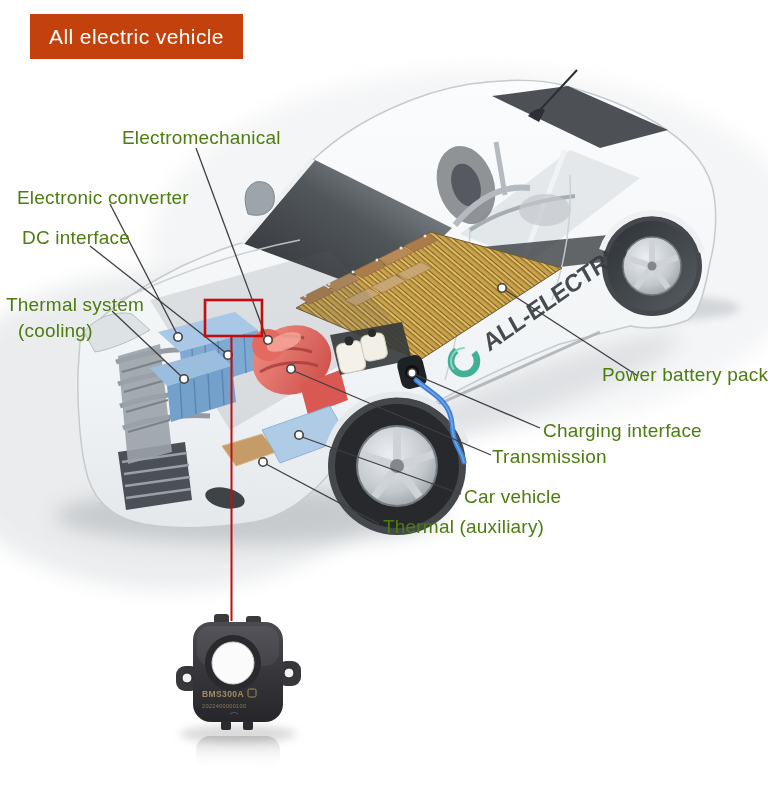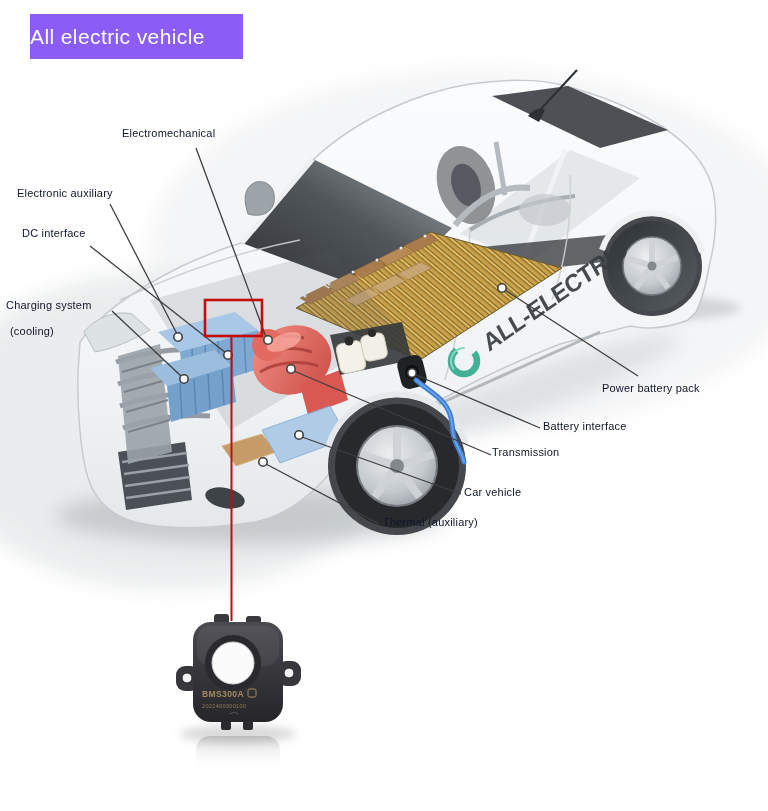--- a/index.html
+++ b/index.html
@@ -3,28 +3,28 @@
 <meta charset="utf-8">
 <style>
   html,body{margin:0;padding:0;background:#ffffff;}
   .stage{
     position:relative;width:768px;height:811px;background:#ffffff;overflow:hidden;
     font-family:"Liberation Sans",sans-serif;
   }
   .scene{position:absolute;left:0;top:0;width:768px;height:811px;}
   .title-badge{
     position:absolute;left:30px;top:14px;width:213px;height:45px;
-    background:#8b5cf6;color:#ffffff;display:flex;align-items:center;justify-content:flex-start;
+    background:#c2410c;color:#ffffff;display:flex;align-items:center;justify-content:center;
     font-size:21px;letter-spacing:.4px;
   }
   .lbl{
-    position:absolute;font-size:11px;color:#0f172a;white-space:nowrap;letter-spacing:.2px;
+    position:absolute;font-size:19px;color:#4d7c0f;white-space:nowrap;letter-spacing:.2px;
   }
   .lbl-two{line-height:26px;}
-  .lbl-two .l2{display:block;margin-left:4px;}
+  .lbl-two .l2{display:block;margin-left:12px;}
 </style>
 </head>
 <body>
 
 <div class="stage">
 
   <svg class="scene" viewBox="0 0 768 811">
     <defs>
       <linearGradient id="bodyGrad" x1="0" y1="0" x2="0" y2="1">
         <stop offset="0" stop-color="#fbfcfd"></stop>
@@ -307,25 +307,25 @@
       <rect x="221" y="721" width="10" height="9" rx="2" fill="#2b2b2f"></rect>
       <rect x="243" y="721" width="10" height="9" rx="2" fill="#2b2b2f"></rect>
     </g>
   </svg>
 
   <div class="title-badge">
     <span>All electric vehicle</span>
   </div>
 
   <div class="lbl" style="left:122px;top:127px">Electromechanical</div>
-  <div class="lbl" style="left:17px;top:187px">Electronic auxiliary</div>
+  <div class="lbl" style="left:17px;top:187px">Electronic converter</div>
   <div class="lbl" style="left:22px;top:227px">DC interface</div>
   <div class="lbl lbl-two" style="left:6px;top:292px">
-    <span class="l1">Charging system</span>
+    <span class="l1">Thermal system</span>
     <span class="l2">(cooling)</span>
   </div>
-  <div class="lbl" style="left:602px;top:382px">Power battery pack</div>
-  <div class="lbl" style="left:543px;top:420px">Battery interface</div>
+  <div class="lbl" style="left:602px;top:364px">Power battery pack</div>
+  <div class="lbl" style="left:543px;top:420px">Charging interface</div>
   <div class="lbl" style="left:492px;top:446px">Transmission</div>
   <div class="lbl" style="left:464px;top:486px">Car vehicle</div>
   <div class="lbl" style="left:383px;top:516px">Thermal (auxiliary)</div>
 
 </div>
 
 </body></html>

